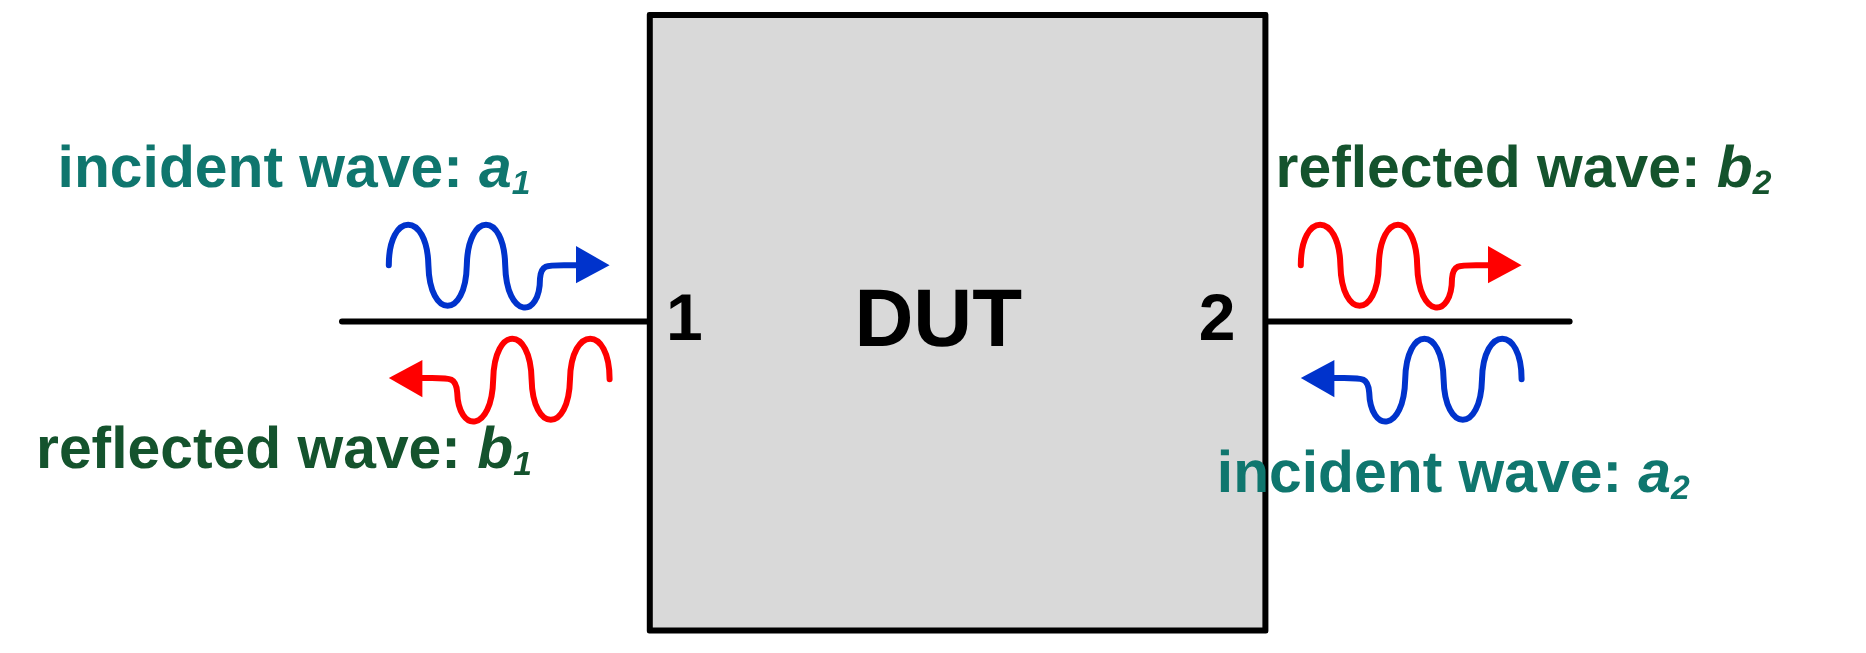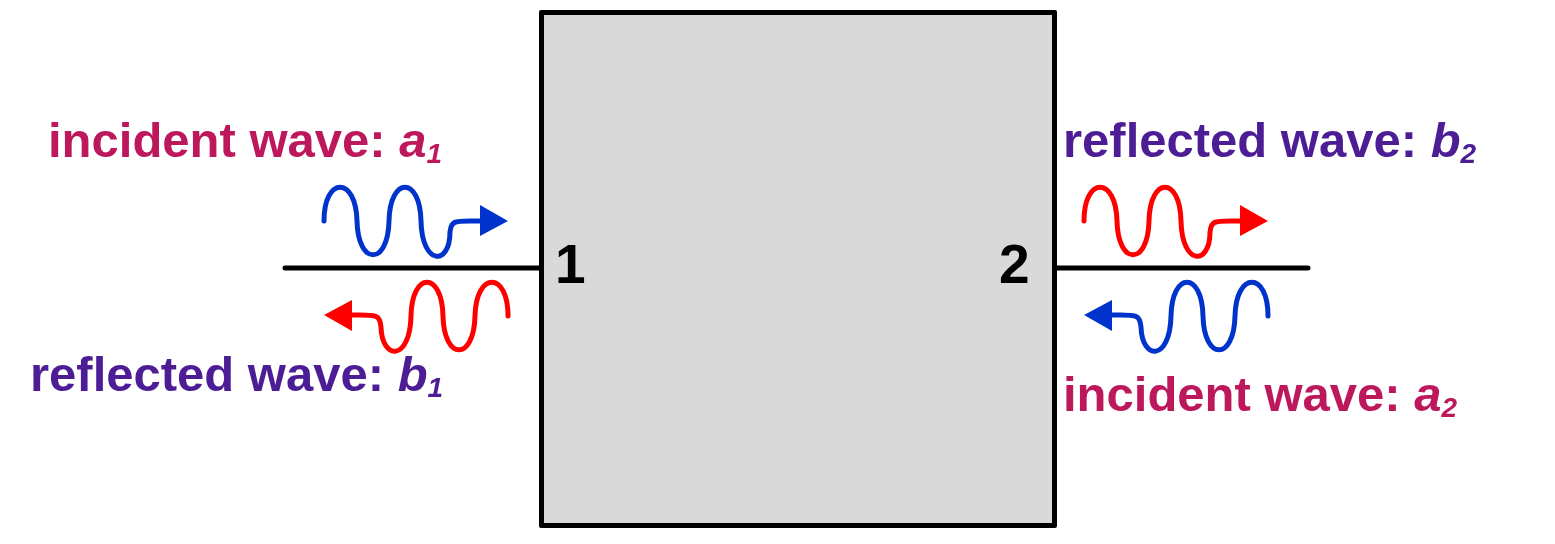--- a/index.html
+++ b/index.html
@@ -1,22 +1,22 @@
 <!DOCTYPE html>
 <html><head>
 <meta charset="utf-8">
 <style>
   html, body { margin: 0; padding: 0; background: #ffffff; }
   body { width: 1555px; height: 544px; position: relative; overflow: hidden;
          font-family: "Liberation Sans", sans-serif; }
   .lbl { position: absolute; font-weight: bold; font-size: 49px; line-height: 1; white-space: nowrap; }
   .lbl i { font-style: italic; }
   .lbl sub { font-size: 28px; vertical-align: -6px; font-style: italic; }
-  .blue { color: #be185d; }
-  .red { color: #4c1d95; }
+  .blue { color: #0f766e; }
+  .red { color: #14532d; }
   #dut { position: absolute; left: 539px; top: 10px; width: 508px; height: 508px;
          background: #d9d9d9; border: 5px solid #000; border-radius: 2px; }
   .dut-text { position: absolute; font-weight: bold; color: #000; line-height: 1; }
   svg { position: absolute; left: 0; top: 0; }
 </style>
 </head>
 <body>
 
 <svg width="1555" height="544">
 
@@ -39,30 +39,31 @@
   </g>
 
   <g>
     <path d="M1268,316 C1268,271 1236,271 1235,316 C1234,361 1204,361 1203,316 C1202,271 1172,271 1171,316 C1170,361 1142,361 1141,327 C1140,315 1136,315 1120,315 L1110,315" fill="none" stroke="#0033cc" stroke-width="5" stroke-linecap="round"></path>
     <polygon points="1112,300 1084,315 1112,331" fill="#0033cc"></polygon>
   </g>
 </svg>
 
 <div id="dut">
   <span class="dut-text" style="left:11px; top:222px; font-size:55px;">1</span>
+  <span class="dut-text" style="left:168px; top:216px; font-size:68px;">DUT</span>
   <span class="dut-text" style="left:455px; top:222px; font-size:55px;">2</span>
 </div>
 
 <div class="lbl blue" style="left:48px; top:116px;">
   <span>incident wave: </span><i>a</i><sub>1</sub>
 </div>
 
 <div class="lbl red" style="left:30px; top:350px;">
   <span>reflected wave: </span><i>b</i><sub>1</sub>
 </div>
 
 <div class="lbl red" style="left:1063px; top:116px;">
   <span>reflected wave: </span><i>b</i><sub>2</sub>
 </div>
 
-<div class="lbl blue" style="left:1063px; top:370px;">
+<div class="lbl blue" style="left:1014px; top:370px;">
   <span>incident wave: </span><i>a</i><sub>2</sub>
 </div>
 
 </body></html>

